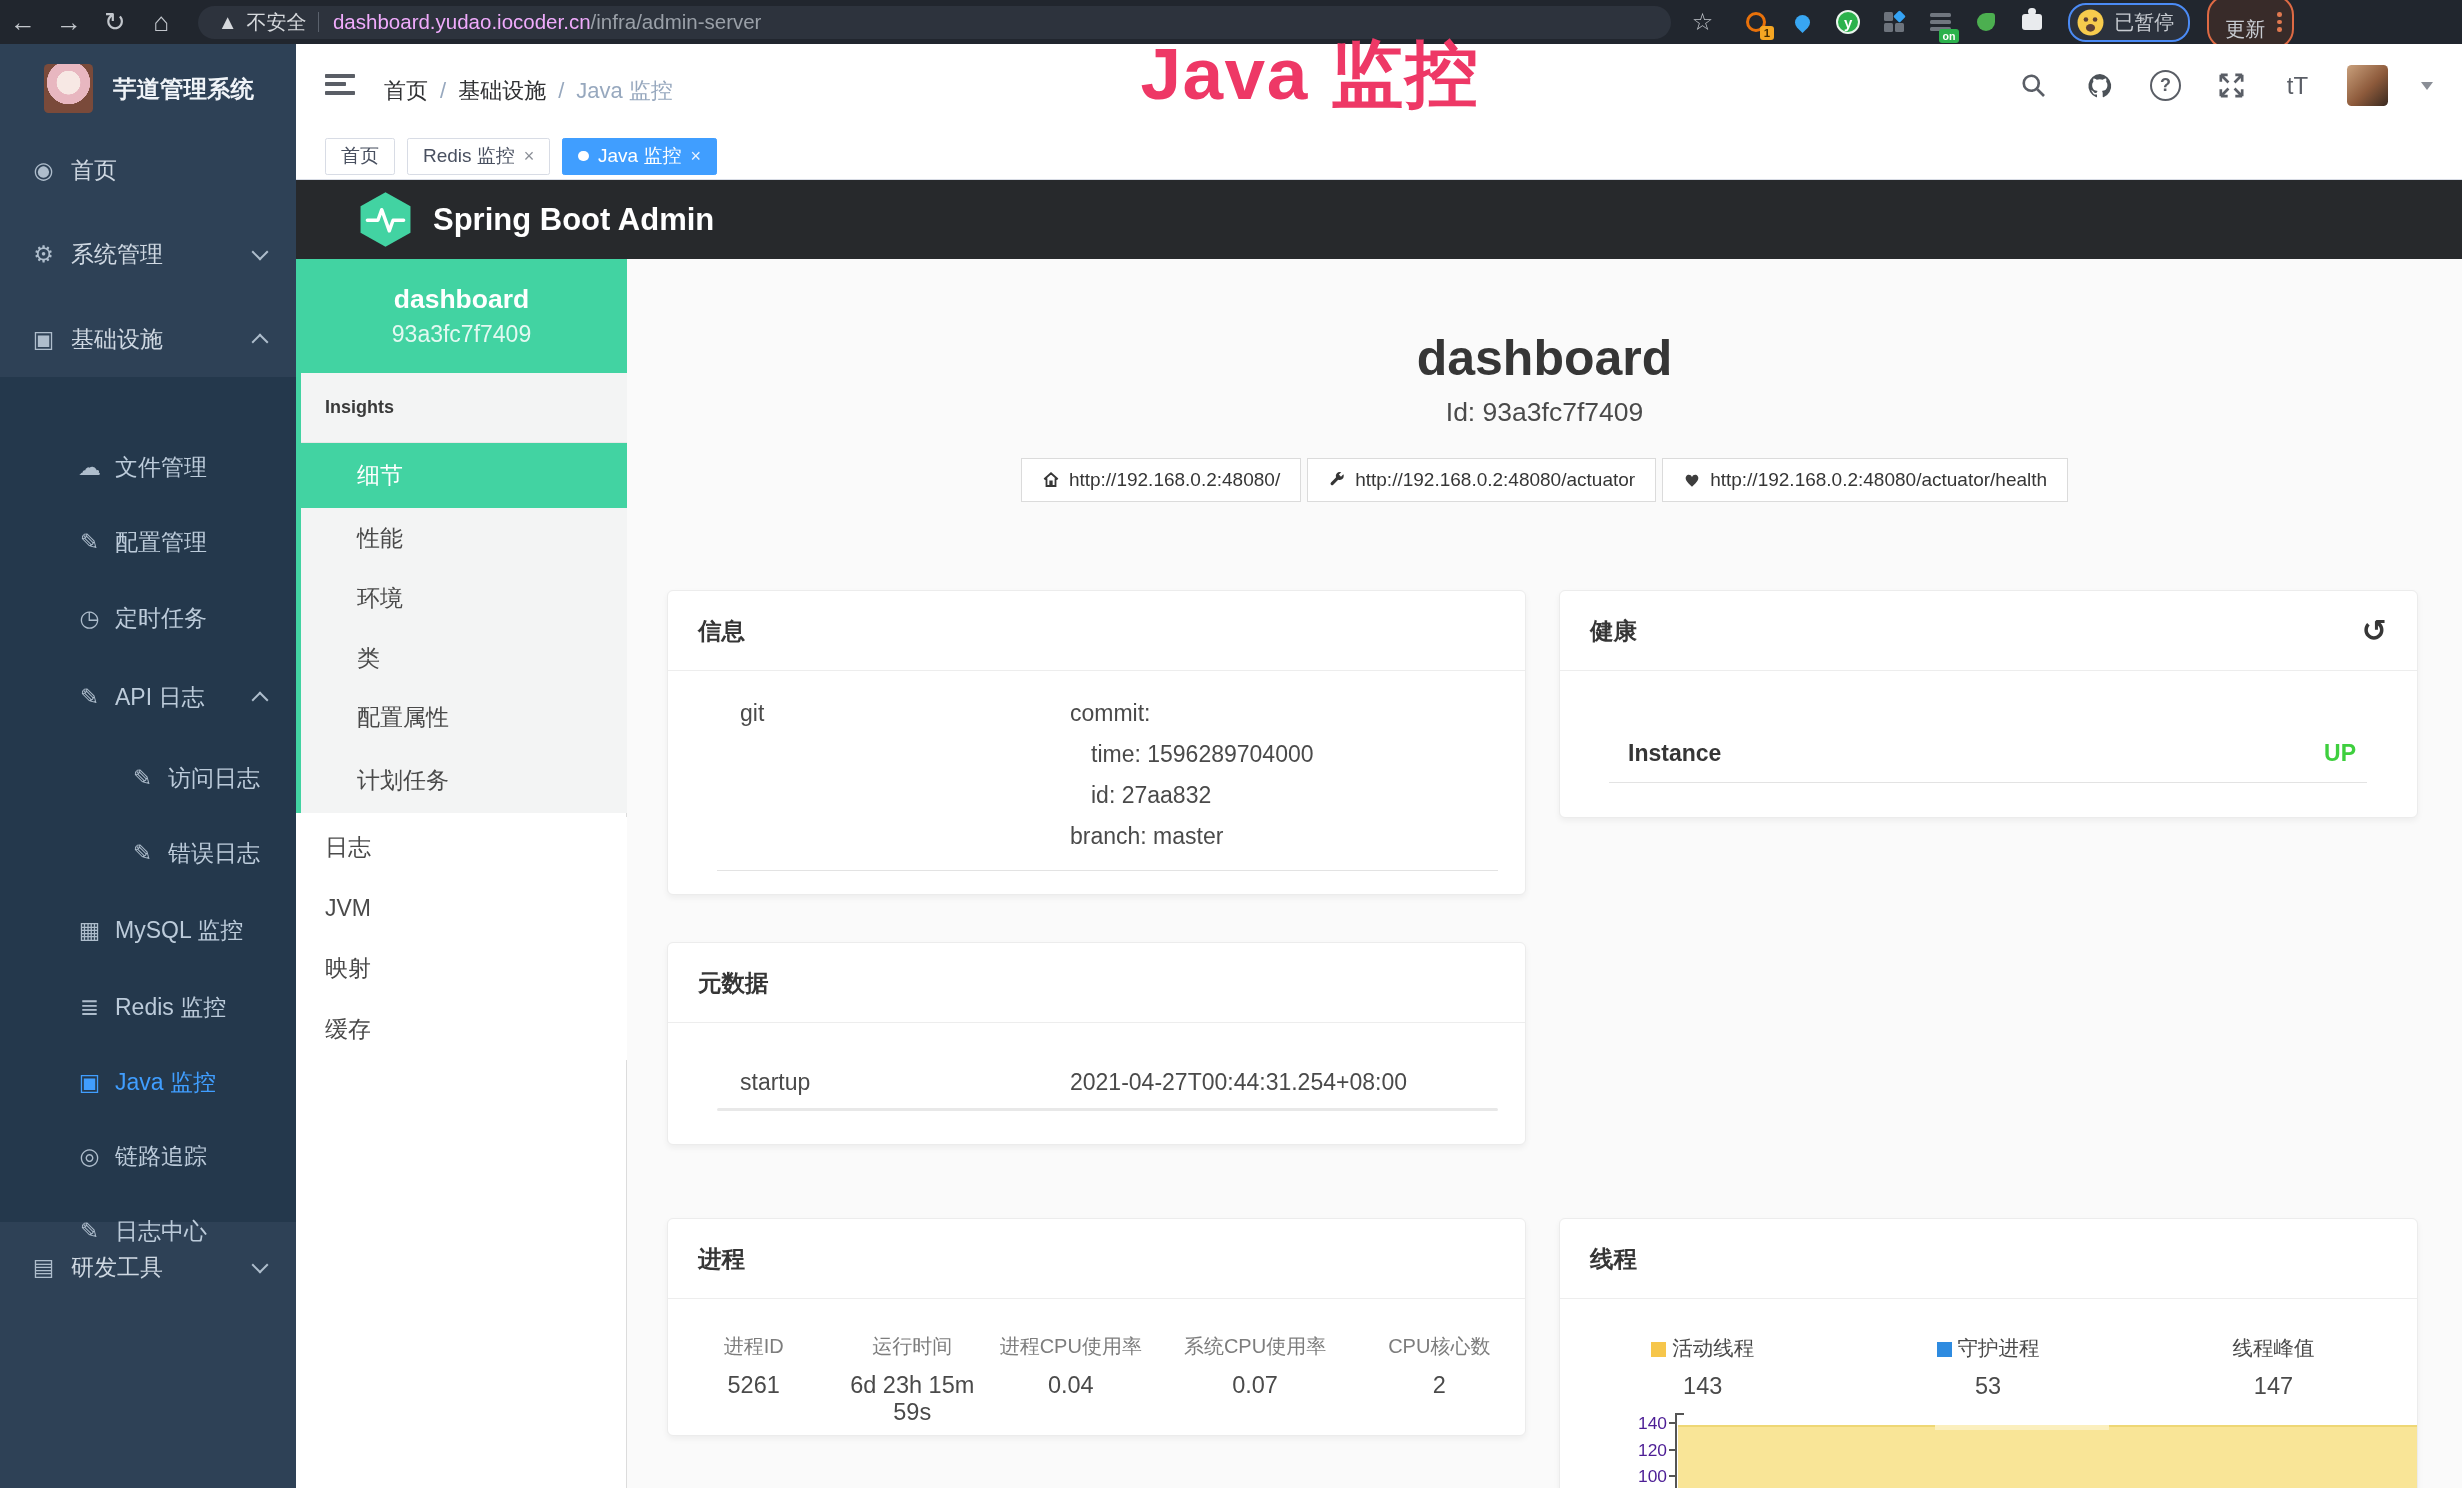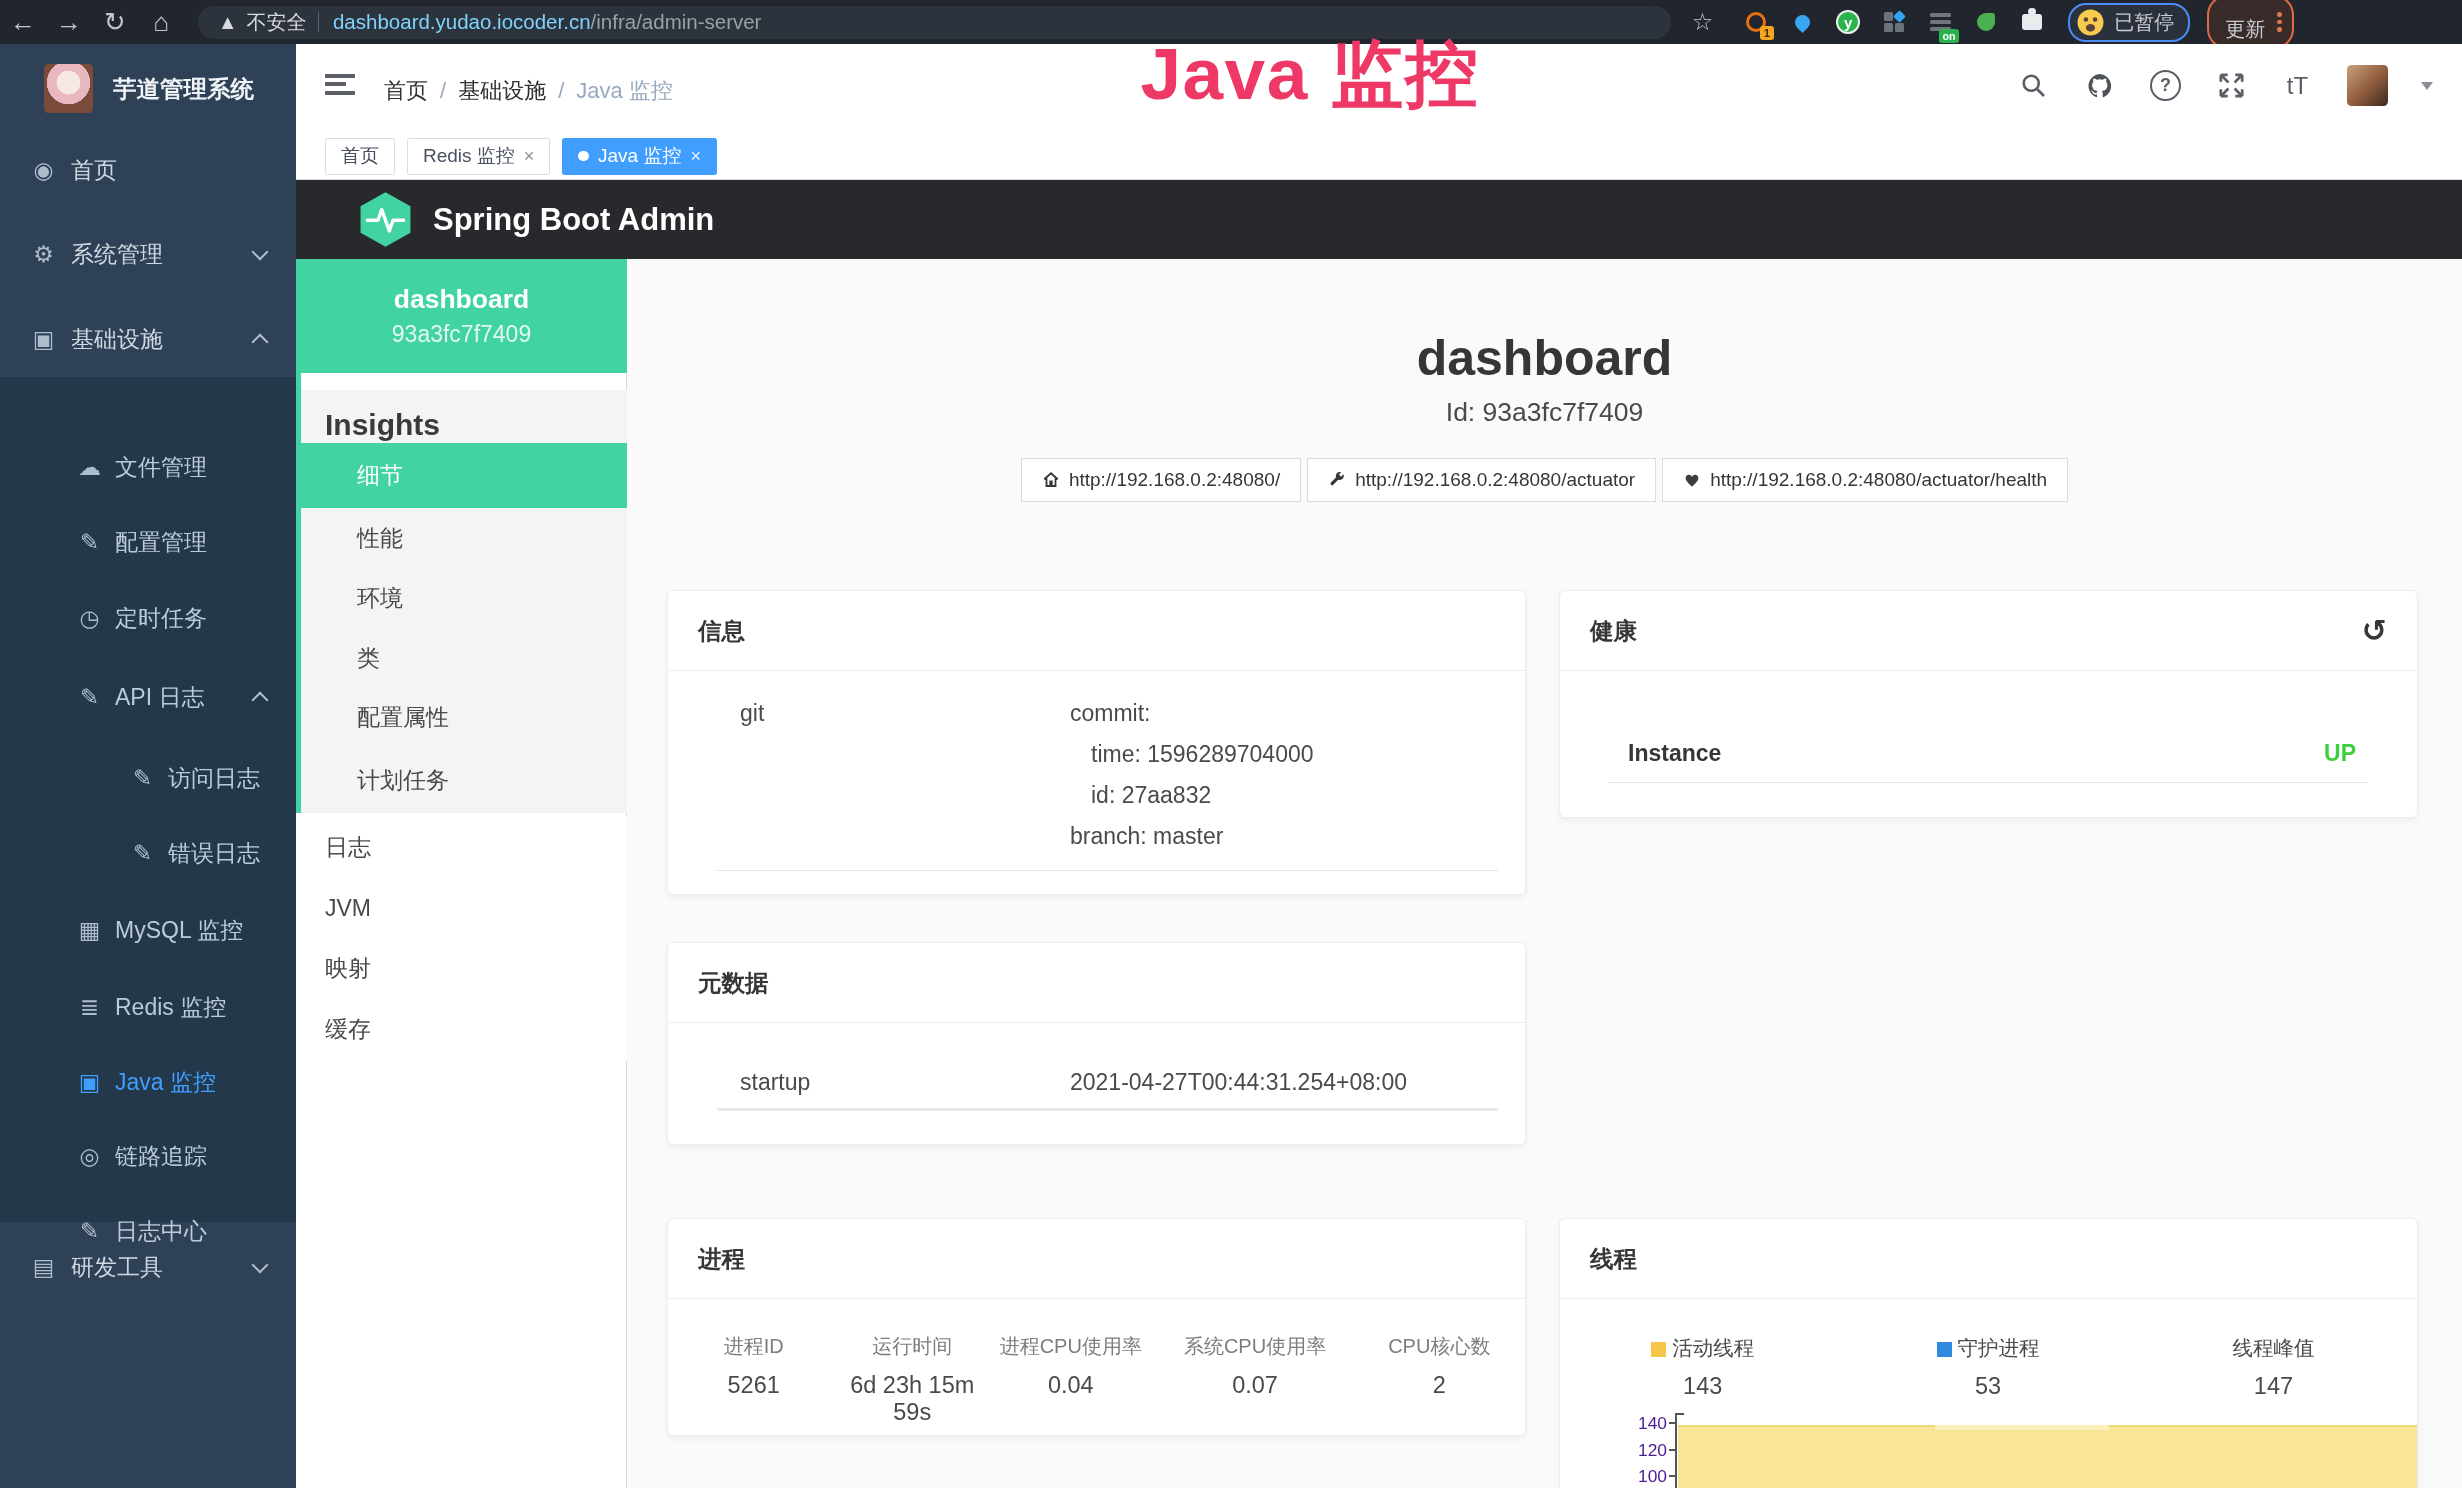--- a/index.html
+++ b/index.html
@@ -8,21 +8,21 @@
   .abs{position:absolute;}
 
   
   .browser{left:0;top:0;width:2462px;height:44px;background:#21262e;display:flex;align-items:center;color:#c8ccd2;}
   .bicon{font-size:26px;color:#c2c6cc;width:46px;text-align:center;cursor:pointer;}
   .omnibox{height:33px;background:#2d333d;border-radius:16.7px;display:flex;align-items:center;
            padding:0 20px;margin-left:13.7px;width:1433px;}
   .omni-warn{font-size:20px;color:#d6d9dd;margin-right:9px;}
   .omni-sec{font-size:20px;color:#d6d9dd;margin-right:12px;}
   .omni-div{width:0.8px;height:20px;background:#5a616c;margin-right:13.7px;}
-  .omni-host{font-size:20.5px;color:#7dd3fc;}
+  .omni-host{font-size:20.5px;color:#f0abfc;}
   .omni-path{font-size:20.5px;color:#9aa0a8;}
   .star{font-size:24px;color:#c2c6cc;margin-left:21px;}
   .exts{display:flex;align-items:center;gap:20px;margin-left:30px;}
   .ext{position:relative;width:26px;height:26px;display:flex;align-items:center;justify-content:center;}
   .ext-c{width:20px;height:20px;border-radius:50%;border:3.8px solid #e8710a;box-sizing:border-box;}
   .ext-badge{position:absolute;right:-4.6px;bottom:-4.6px;background:#f5a623;color:#442c00;font-size:11.4px;
              padding:0.8px 3.8px;border-radius:3px;font-weight:bold;}
   .ext-pin{width:15px;height:15px;background:#38a6f2;border-radius:50% 50% 50% 0;transform:rotate(-45deg);}
   .ext-y{width:24px;height:24px;border-radius:50%;background:#2bb24c;color:#fff;font-size:15px;font-weight:bold;
          display:flex;align-items:center;justify-content:center;border:2.3px solid #e9f5ec;box-sizing:border-box;}
@@ -107,21 +107,21 @@
 
   
   .subnav{left:296px;top:259px;width:331px;height:1229px;background:#fff;border-right:0.8px solid #dcdcdc;box-sizing:border-box;}
   .inst-box{position:absolute;left:0;top:0;width:331px;height:114px;background:#42d3a2;color:#fff;
             display:flex;flex-direction:column;align-items:center;justify-content:center;gap:6px;cursor:pointer;}
   .inst-box .n{font-size:26.5px;font-weight:bold;}
   .inst-box .i{font-size:23px;color:rgba(255,255,255,.85);}
   .green-strip{position:absolute;left:0;top:0;width:5.3px;height:554px;background:#42d3a2;z-index:5;}
   .nav-sec{position:absolute;left:0;width:331px;box-sizing:border-box;display:flex;align-items:center;}
   .insights{top:114px;height:70px;background:#f3f4f4;border-bottom:0.8px solid #e8e8e8;padding-left:29px;
-            font-size:30px;font-weight:bold;color:#3a3a3a;margin-top:17px;}
+            font-size:18px;font-weight:bold;color:#3a3a3a;}
   .snitem{position:absolute;left:0;width:331px;height:60px;display:flex;align-items:center;font-size:23px;
           color:#4a4a4a;cursor:pointer;box-sizing:border-box;}
   .snitem-grey{background:#f3f4f4;padding-left:61px;}
   .snitem-root{background:#fff;padding-left:29px;}
   .snitem-active{background:#42d3a2;color:#fff;padding-left:61px;}
 
   
   .main{left:627px;top:259px;width:1835px;height:1229px;background:#fafafa;}
   .m-title{position:absolute;left:0;top:70px;width:1835px;text-align:center;font-size:50px;font-weight:bold;color:#363636;}
   .m-id{position:absolute;left:0;top:138px;width:1835px;text-align:center;font-size:26.5px;color:#4a4a4a;}

